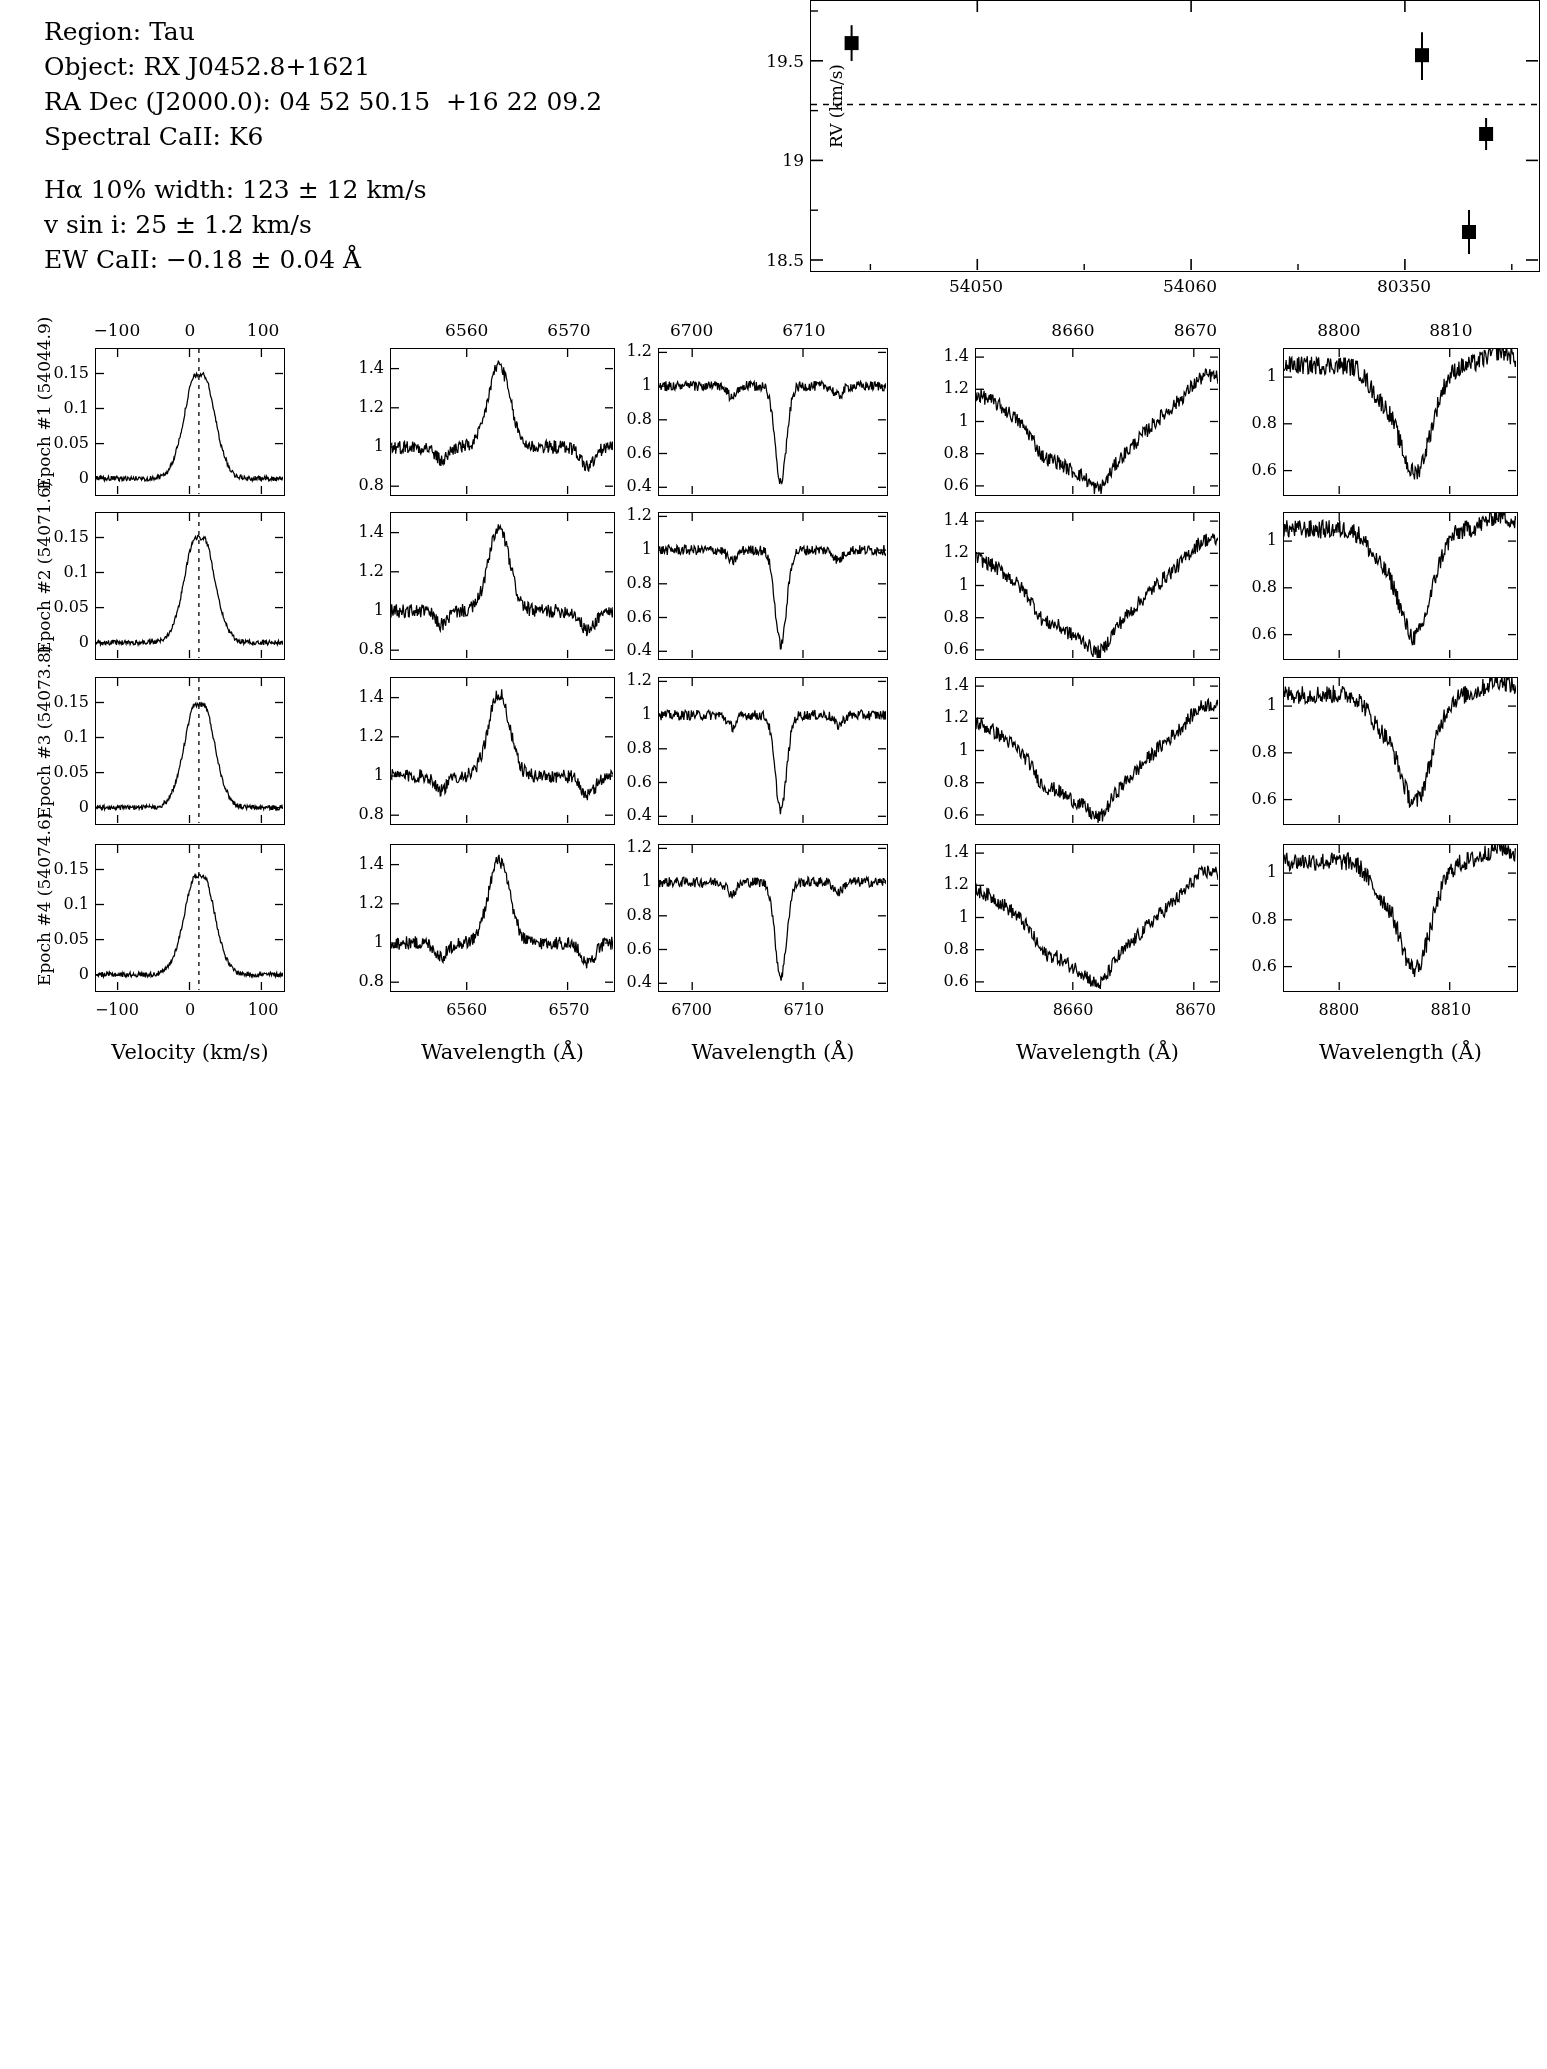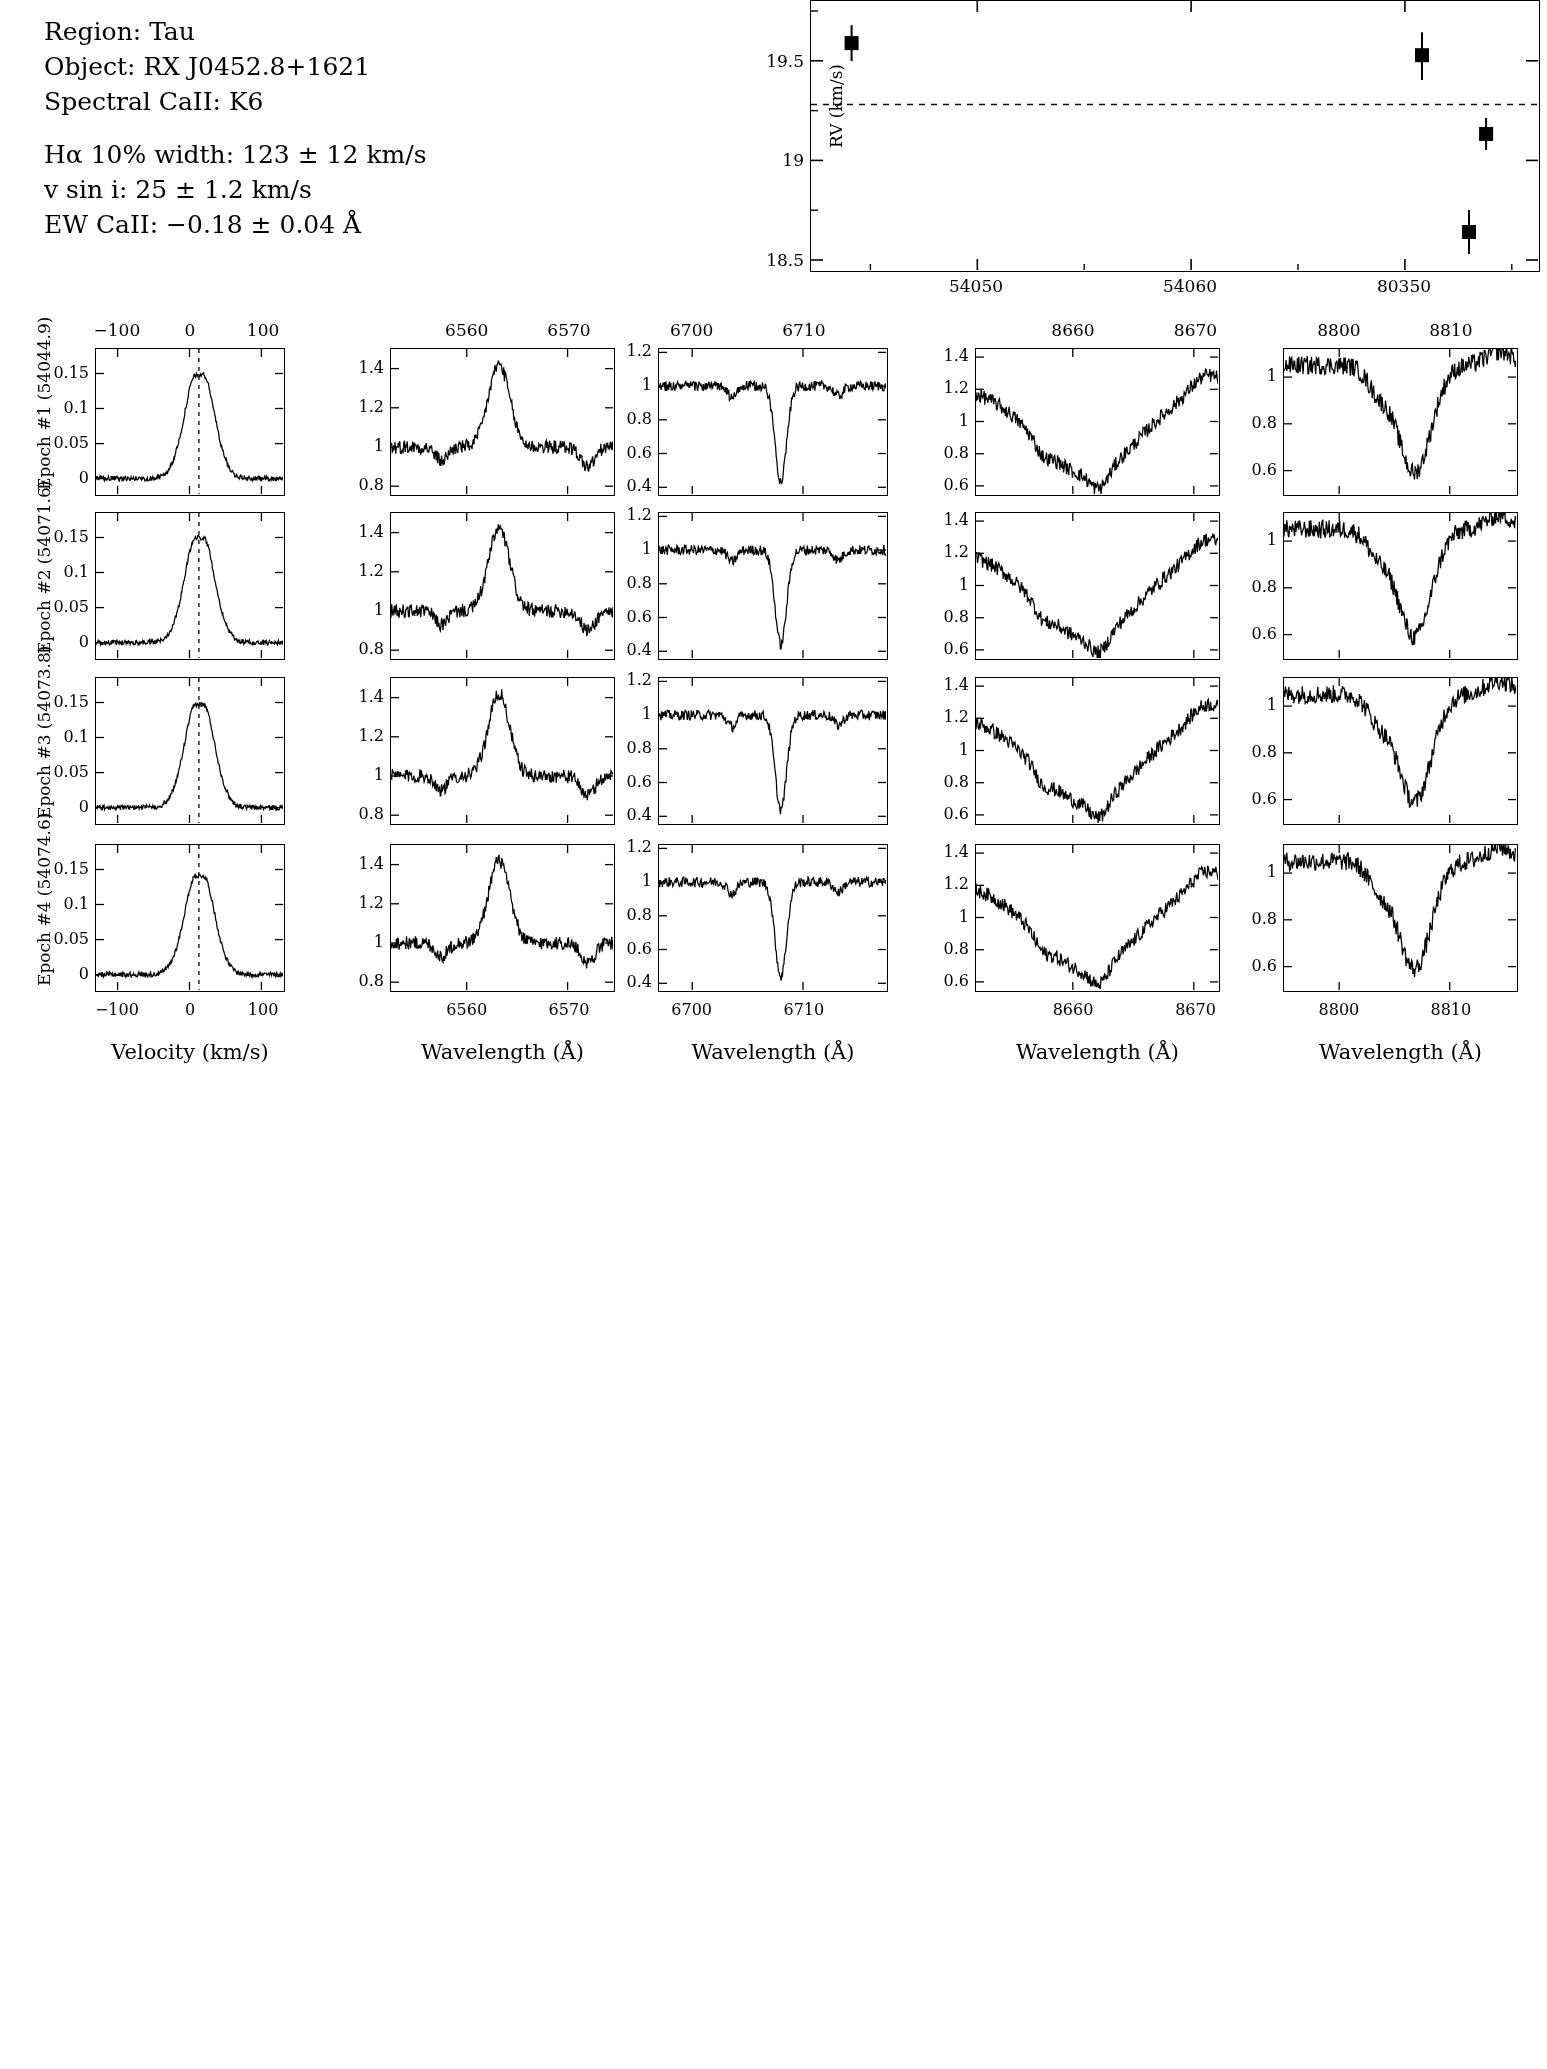--- a/index.html
+++ b/index.html
@@ -35,20 +35,21 @@
   svg polyline, svg line, svg path{shape-rendering:geometricPrecision;}
 </style>
 </head>
 <body>
 
 <div class="page">
 
   <div id="header-info">
     <div class="line">Region: Tau</div>
     <div class="line">Object: RX J0452.8+1621</div>
+    <div class="line">RA Dec (J2000.0): 04 52 50.15  +16 22 09.2</div>
     <div class="line">Spectral CaII: K6</div>
     <div class="gap"></div>
     <div class="line">Hα 10% width: 123 ± 12 km/s</div>
     <div class="line">v sin i: 25 ± 1.2 km/s</div>
     <div class="line">EW CaII: −0.18 ± 0.04 Å</div>
   </div>
 
   <div id="rv-panel">
     <div class="rvbox">
       <div class="frame" id="rv-plot-frame">

